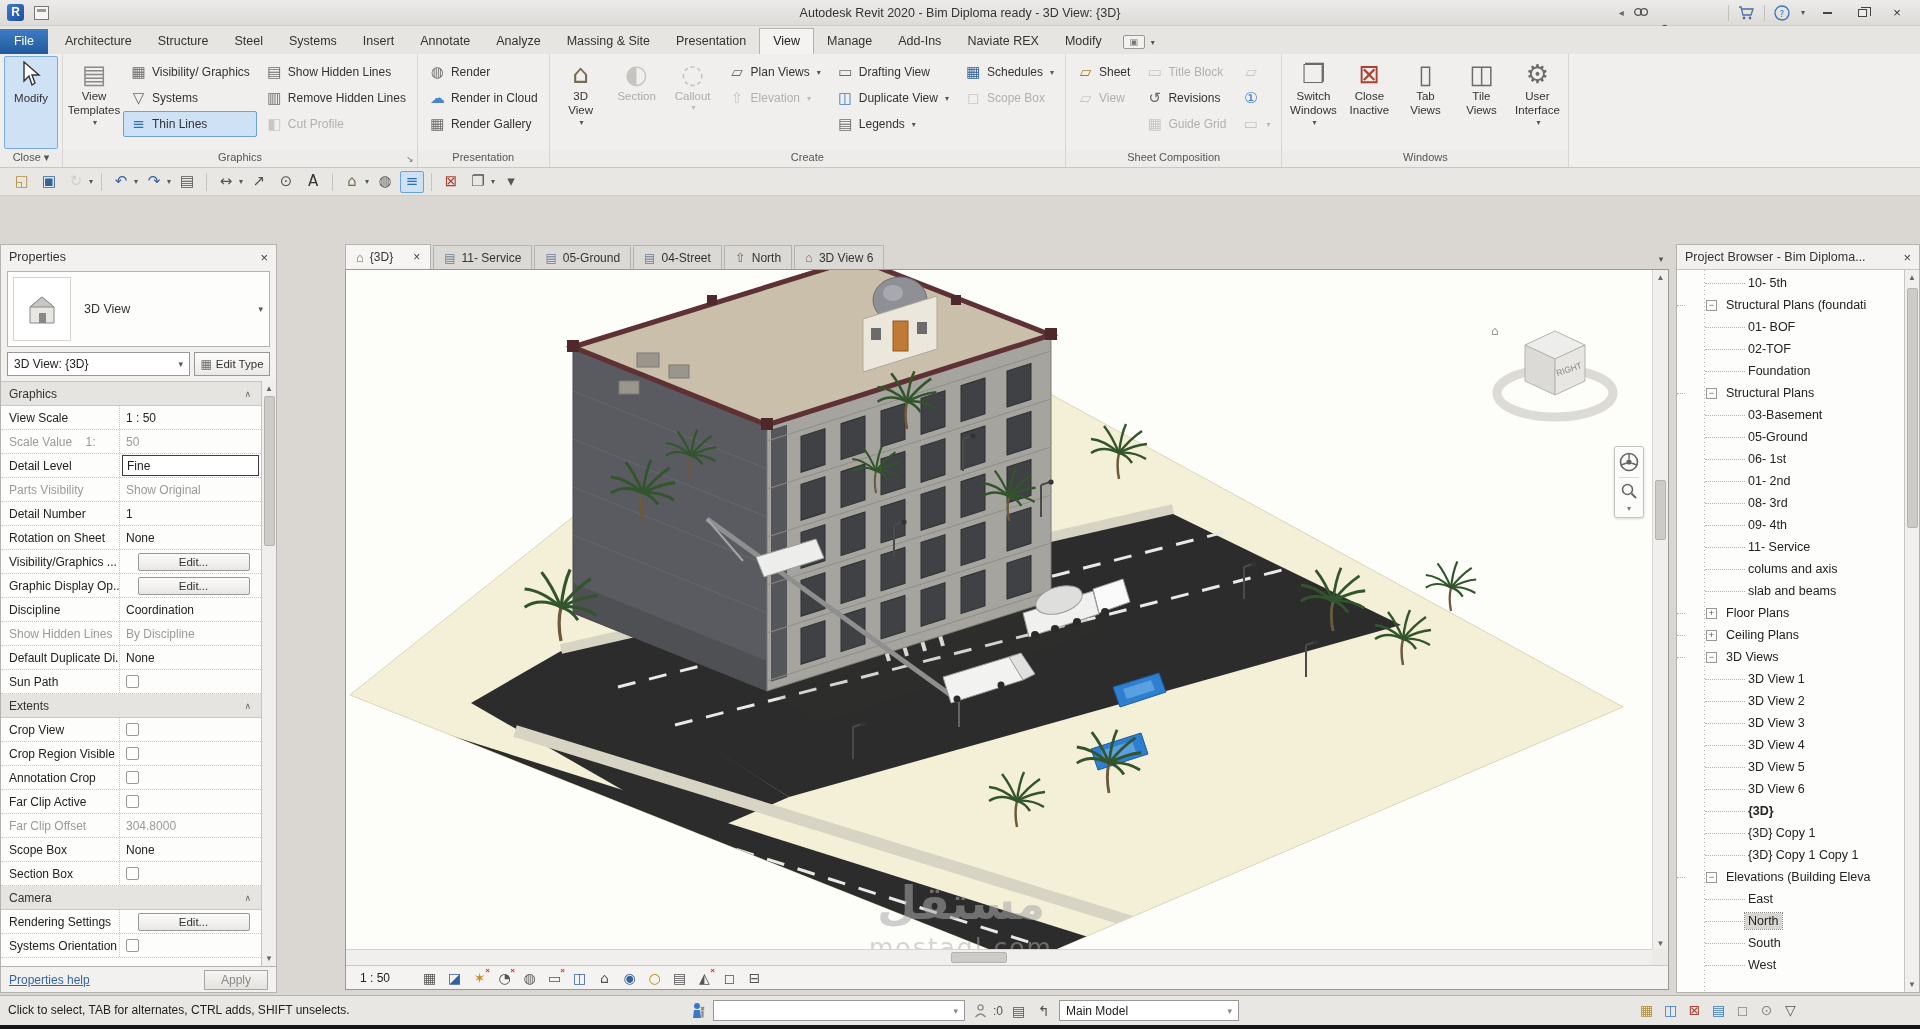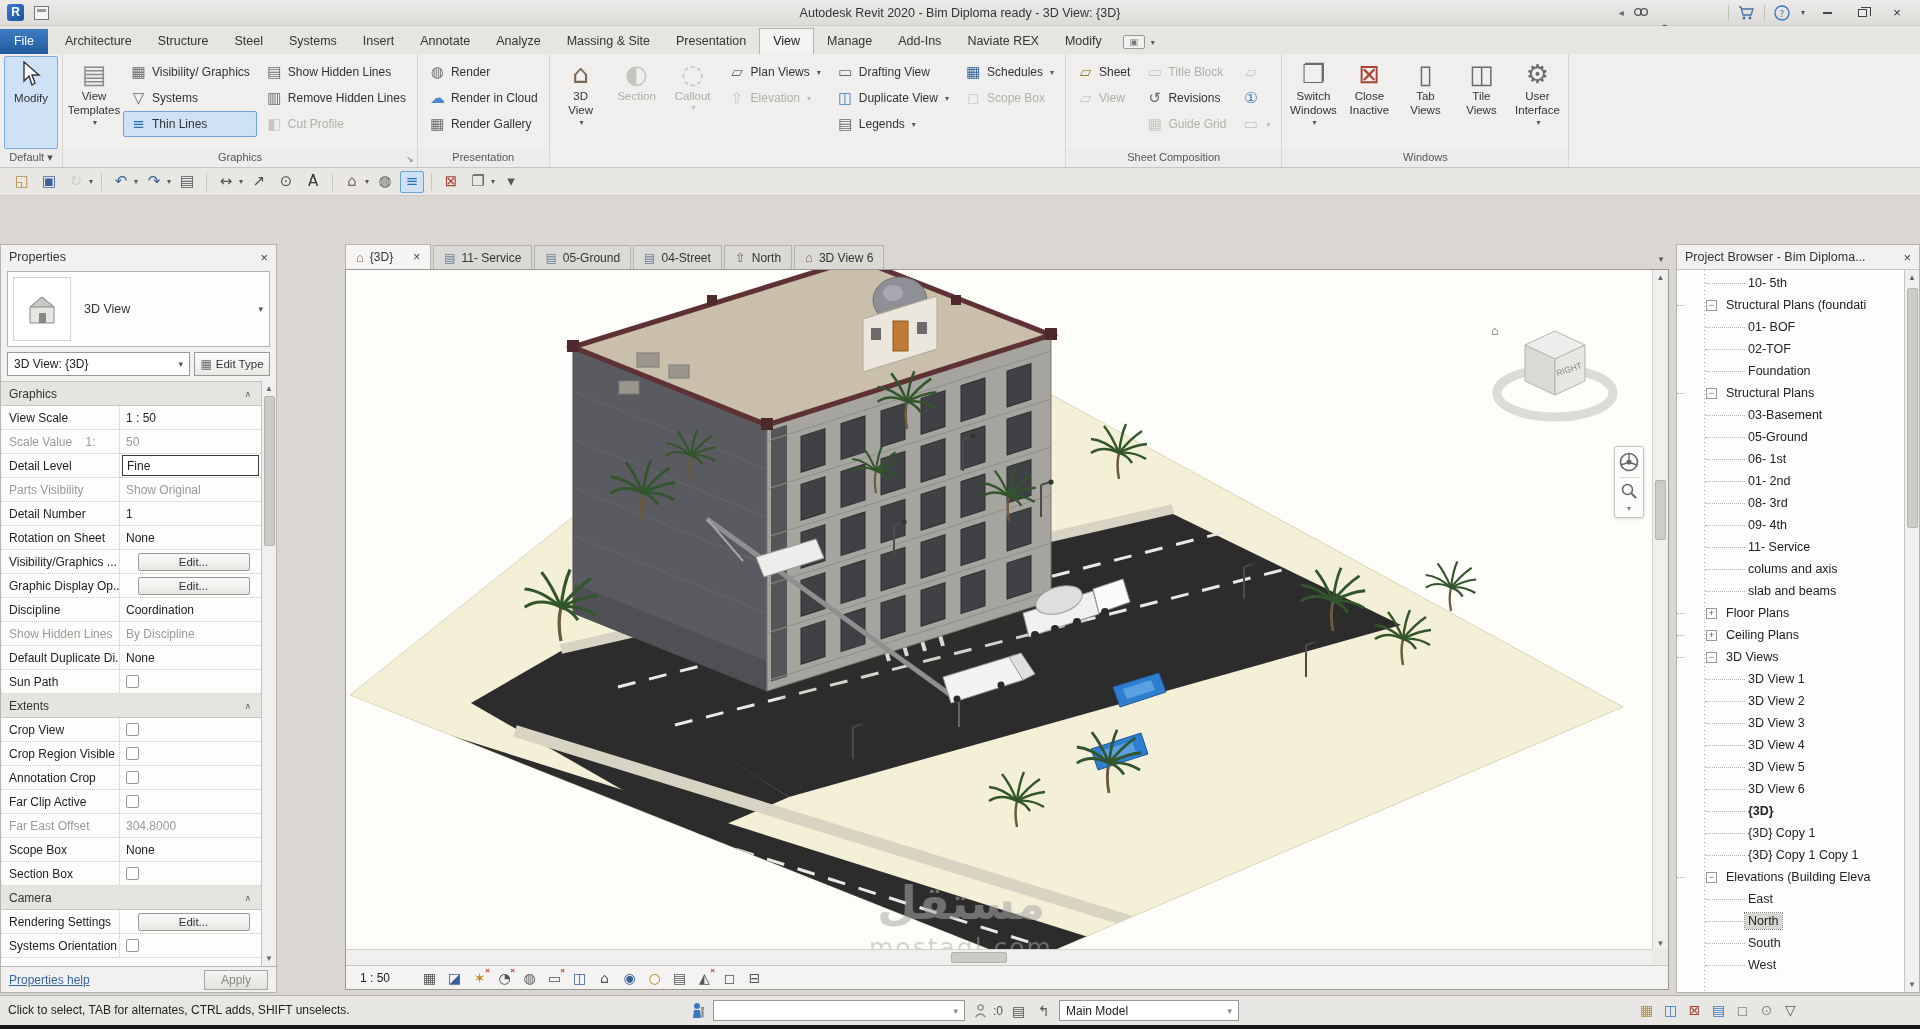--- a/index.html
+++ b/index.html
@@ -213,21 +213,21 @@
 <div id="ribbon" class="abs">
     <div class="rgroup">
       <div class="rbody">
         <div class="rbig active">
           <svg width="22" height="26" viewBox="0 0 22 26" style="margin-bottom: 4px;">
             <polygon points="4,1 4,20 9,15 12,24 15,22 12,14 19,14" fill="#fff" stroke="#333" stroke-width="1.4"></polygon>
           </svg>
           <span class="lbl">Modify</span>
         </div>
       </div>
-      <div class="rlabel">Default ▾</div>
+      <div class="rlabel">Close ▾</div>
     </div>
     <div class="rgroup">
       <div class="rbody">
         <div class="rbig">
           <span class="icn" style="color: rgb(138, 138, 138); font-size: 26px;">▤</span>
           <span class="lbl">View
 Templates</span>
           <span class="arr">▾</span>
         </div>
         <div class="rcol">
@@ -330,20 +330,21 @@
             <span class="icn" style="color: rgb(49, 99, 156); font-size: 15px;">▦</span>
             <span>Schedules</span>
             <span class="arr">▾</span>
           </div>
           <div class="rsmall disabled">
             <span class="icn" style="color: rgb(181, 179, 175); font-size: 15px;">◻</span>
             <span>Scope  Box</span>
           </div>
         </div>
       </div>
+      <div class="rlabel">Create</div>
     </div>
     <div class="rgroup">
       <div class="rbody">
         <div class="rcol">
           <div class="rsmall">
             <span class="icn" style="color: rgb(160, 128, 48); font-size: 15px;">▱</span>
             <span>Sheet</span>
           </div>
           <div class="rsmall disabled">
             <span class="icn" style="color: rgb(181, 179, 175); font-size: 15px;">▱</span>
@@ -600,21 +601,21 @@
             <span class="pcheck"></span>
           </span>
         </div>
         <div class="prow">
           <span class="pname">Far Clip Active</span>
           <span class="pval">
             <span class="pcheck"></span>
           </span>
         </div>
         <div class="prow disabled">
-          <span class="pname">Far East Offset</span>
+          <span class="pname">Far Clip Offset</span>
           <span class="pval">
             <span>304.8000</span>
           </span>
         </div>
         <div class="prow">
           <span class="pname">Scope Box</span>
           <span class="pval">
             <span>None</span>
           </span>
         </div>

